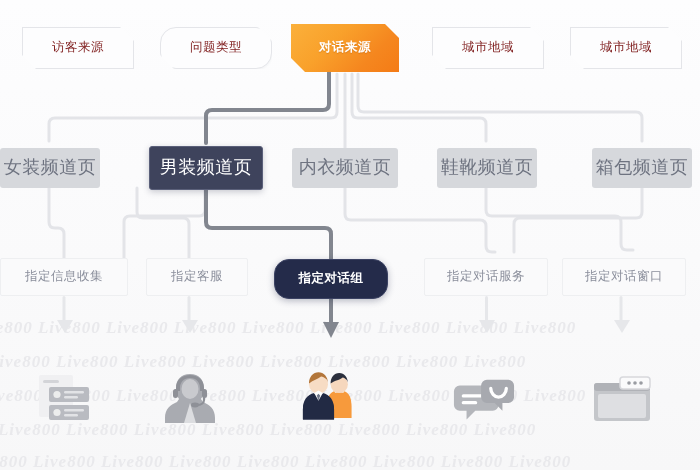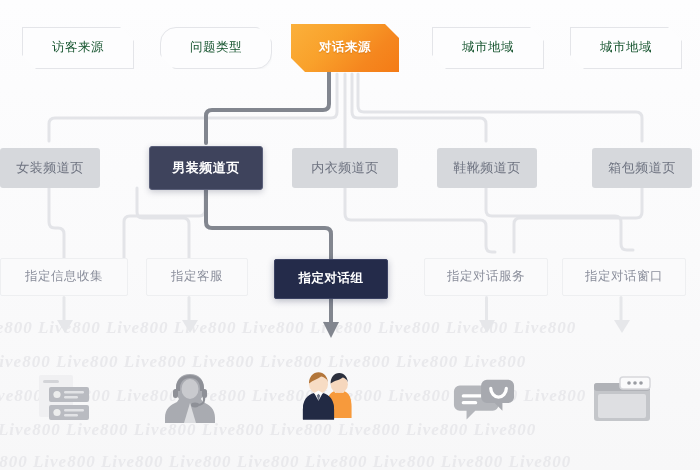--- a/index.html
+++ b/index.html
@@ -59,21 +59,21 @@
   .tag {
     height: 42px;
     background: #fdfdfe;
     border: 1px solid #e4e5e9;
     -webkit-clip-path: polygon(0 0, calc(100% - 14px) 0, 100% 14px, 100% 100%, 14px 100%, 0 calc(100% - 14px));
     clip-path: polygon(0 0, calc(100% - 14px) 0, 100% 14px, 100% 100%, 14px 100%, 0 calc(100% - 14px));
     box-shadow: 0 1px 2px rgba(120,125,140,.08);
   }
   .tag .lbl {
     font-size: 12.5px;
-    color: #14532d;
+    color: #7f1d1d;
     letter-spacing: .5px;
   }
 
   .tag.active {
     background: linear-gradient(135deg, #fbb03b 0%, #f9a12b 38%, #f5871f 72%, #f47b16 100%);
     border: none;
     box-shadow: 0 3px 9px rgba(244,130,25,.34);
   }
   .tag.active .lbl {
     color: #ffffff;
@@ -81,32 +81,32 @@
     text-shadow: 0 1px 1px rgba(170,80,0,.35);
   }
 
   
   .chip {
     height: 40px;
     background: #d6d8dc;
     border-radius: 3px;
   }
   .chip .lbl {
-    font-size: 13px;
+    font-size: 18px;
     color: #6e7380;
     letter-spacing: .5px;
   }
   .chip.active {
     background: #3e435c;
     border: 1px solid #5b607a;
     box-shadow: 0 2px 6px rgba(50,55,80,.25);
   }
   .chip.active .lbl {
     color: #ffffff;
-    font-weight: 700;
+    font-weight: 400;
   }
 
   
   .plate {
     height: 38px;
     background: #fafafb;
     border: 1px solid #eeeff1;
     border-radius: 2px;
   }
   .plate .lbl {
@@ -217,21 +217,21 @@
   <div class="node chip" style="left:592px; top:148px; width:100px;">
     <span class="lbl">箱包频道页</span>
   </div>
 
   <div class="node plate" style="left:0px;   top:258px; width:128px;">
     <span class="lbl">指定信息收集</span>
   </div>
   <div class="node plate" style="left:146px; top:258px; width:102px;">
     <span class="lbl">指定客服</span>
   </div>
-  <div class="node plate active" style="left:274px; top:259px; width:114px; height:40px;">
+  <div class="node plate active" style="left:274px; top:259px; width:114px; height:40px;border-radius:15px;">
     <span class="lbl">指定对话组</span>
   </div>
   <div class="node plate" style="left:424px; top:258px; width:124px;">
     <span class="lbl">指定对话服务</span>
   </div>
   <div class="node plate" style="left:562px; top:258px; width:124px;">
     <span class="lbl">指定对话窗口</span>
   </div>
 
   <div class="icon-slot" style="left:33px; top:368px;">

